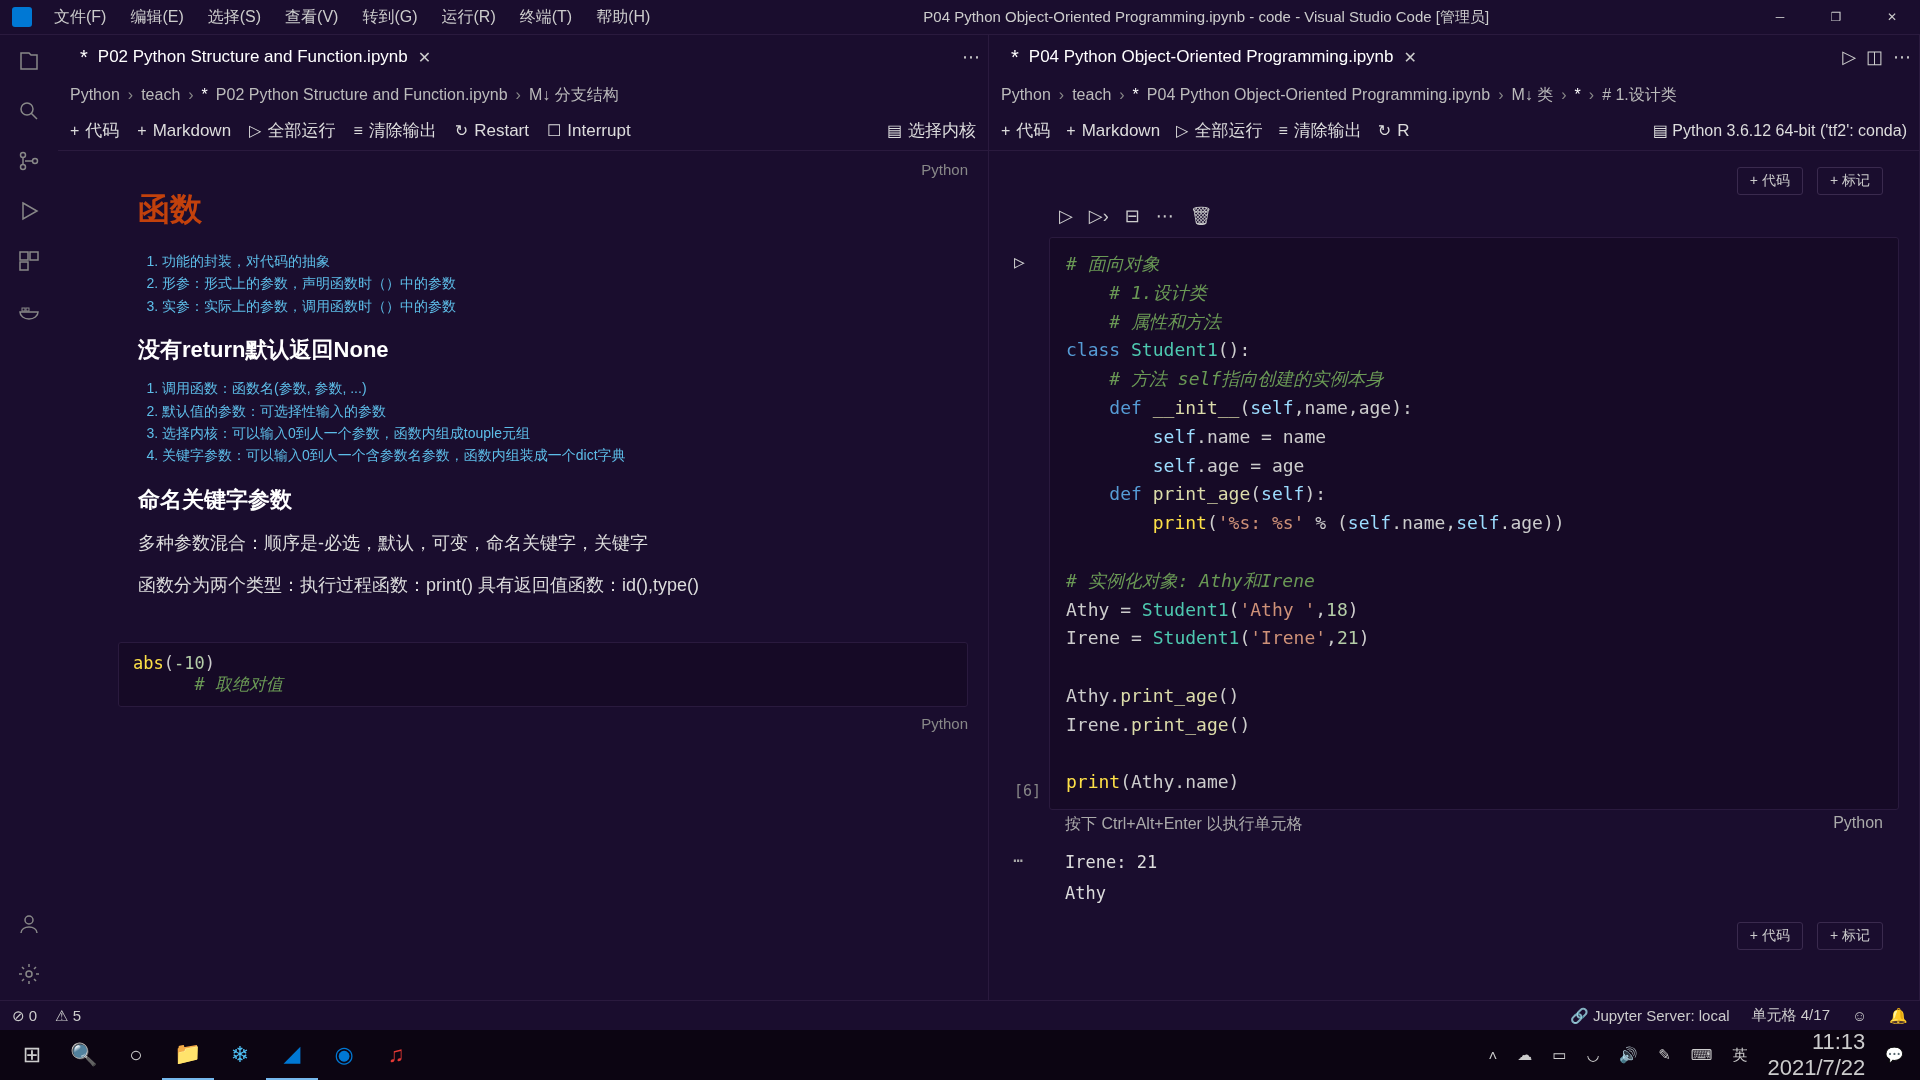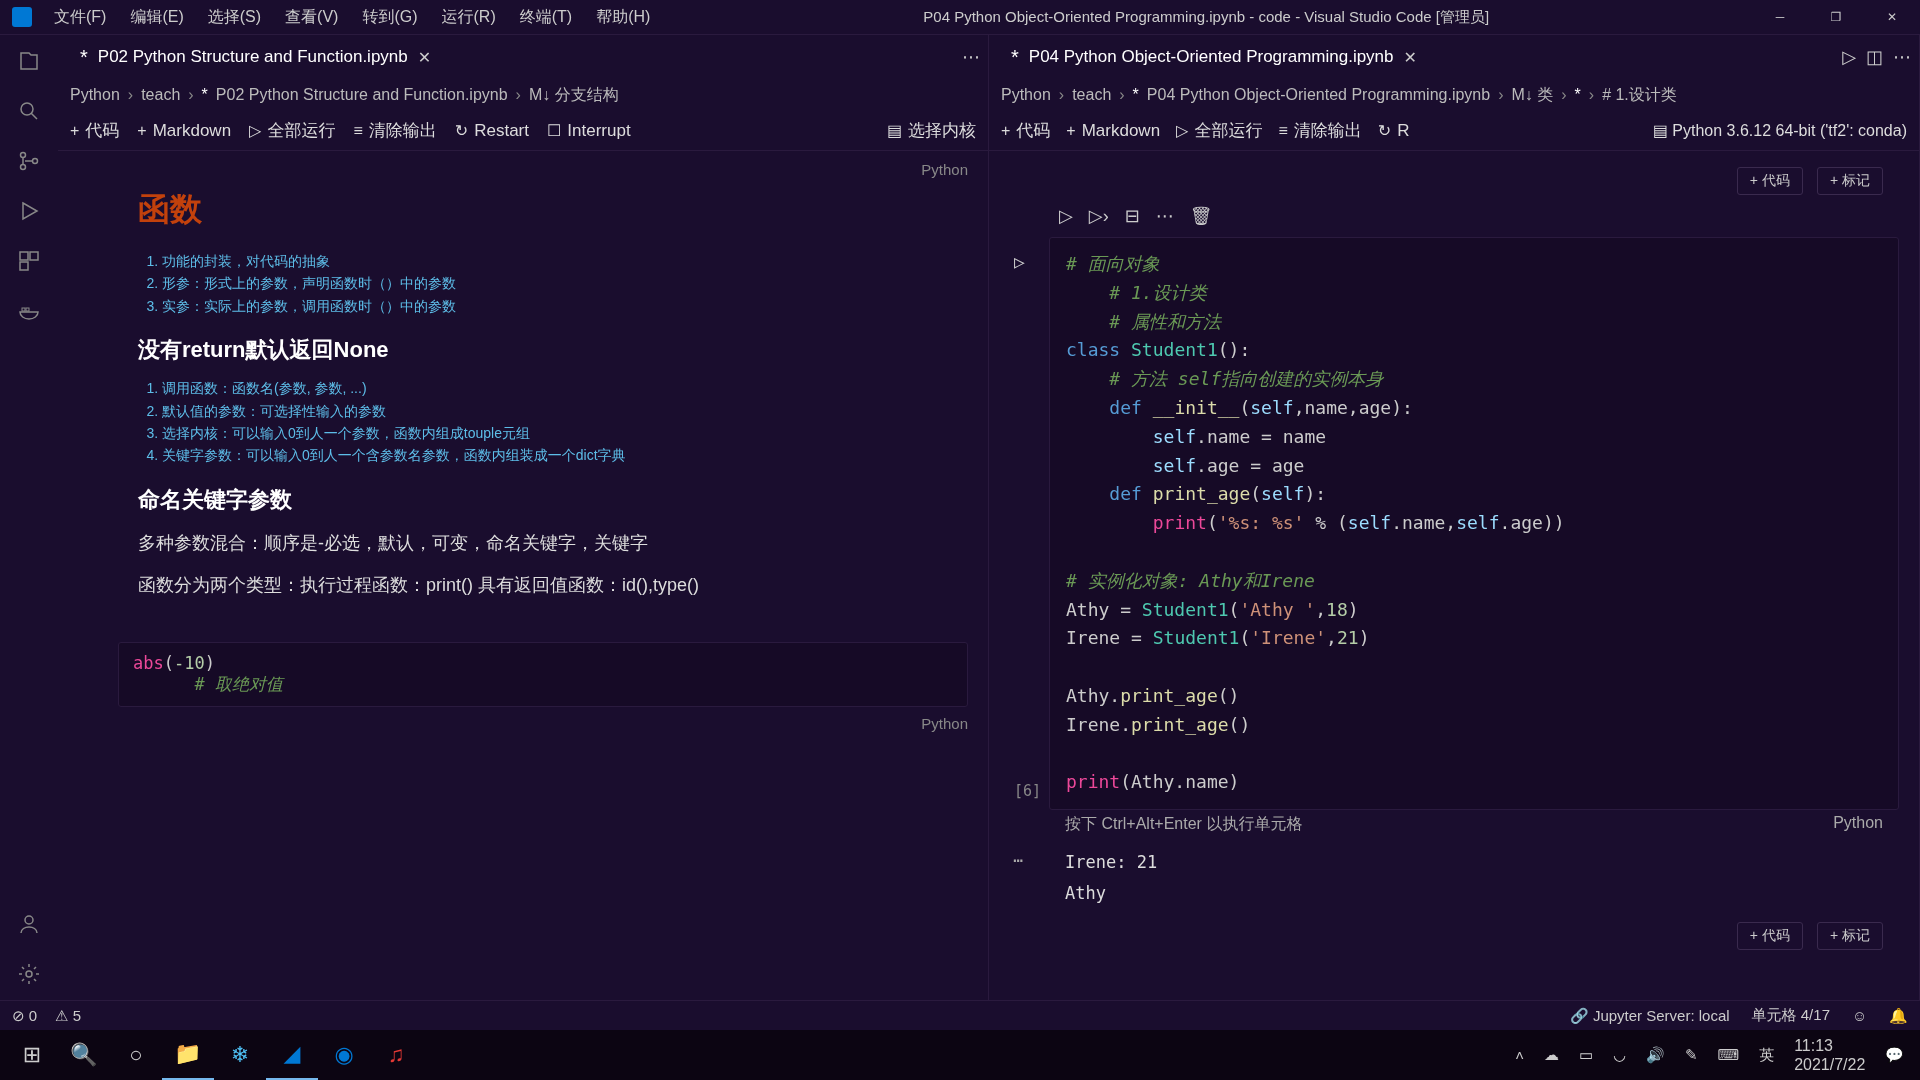--- a/index.html
+++ b/index.html
@@ -40,33 +40,33 @@
 .right-cell { position: relative; border: 1px solid #2a1a3e; border-radius: 3px; padding: 12px 16px; font-family: "Consolas", monospace; font-size: 18px; line-height: 1.6; background: #160a26; margin-left: 40px; }
 .run-icon { position: absolute; left: -36px; top: 10px; color: #ccc; font-size: 18px; cursor: pointer; }
 .exec-count { position: absolute; left: -36px; bottom: 6px; color: #888; font-size: 15px; }
 .code-keyword { color: #569cd6; }
 .code-class { color: #4ec9b0; }
 .code-func { color: #dcdcaa; }
 .code-comment { color: #6a9955; font-style: italic; }
 .code-str { color: #ce9178; }
 .code-num { color: #b5cea8; }
 .code-self { color: #9cdcfe; }
-.code-builtin { color: #ec4899; }
+.code-builtin { color: #fde047; }
 .hint { margin-left: 40px; padding: 4px 16px; color: #aaa; font-size: 16px; display: flex; justify-content: space-between; }
 .output { margin-left: 40px; padding: 8px 16px; font-family: "Consolas", monospace; font-size: 17px; color: #ddd; line-height: 1.8; position: relative; }
 .output-ellipsis { position: absolute; left: -36px; top: 6px; color: #aaa; }
 .add-cells { display: flex; justify-content: flex-end; gap: 14px; padding: 6px 16px; }
 .add-cell-btn { border: 1px solid #3a2a4e; padding: 4px 12px; border-radius: 3px; color: #ccc; font-size: 14px; cursor: pointer; }
 .status-bar { height: 30px; background: #1a0d2e; display: flex; align-items: center; padding: 0 12px; gap: 18px; font-size: 15px; color: #ccc; border-top: 1px solid #2a1a3e; }
 .status-right { margin-left: auto; display: flex; gap: 22px; align-items: center; }
 .taskbar { height: 50px; background: #0c0512; display: flex; align-items: center; padding: 0 6px; }
 .task-icon { width: 52px; height: 50px; display: flex; align-items: center; justify-content: center; cursor: pointer; font-size: 22px; color: #ccc; }
 .task-icon.active { border-bottom: 2px solid #76b9ed; }
 .tray { margin-left: auto; display: flex; align-items: center; gap: 20px; color: #ccc; font-size: 15px; padding-right: 10px; }
-.clock { text-align: left; line-height: 1.2; font-size: 16px; }
+.clock { text-align: right; line-height: 1.2; font-size: 22px; }
 .right-toolbar { height: 40px; display: flex; align-items: center; padding: 0 12px; gap: 16px; font-size: 17px; color: #ddd; border-bottom: 1px solid #2a1a3e; }
 .kernel-info { margin-left: auto; color: #ddd; font-size: 16px; }
 .svg-icon { width: 24px; height: 24px; fill: currentColor; }
 </style>
 </head>
 <body>
 
 <div class="title-bar">
   <div class="vscode-icon"></div>
   <div class="menu-items">

